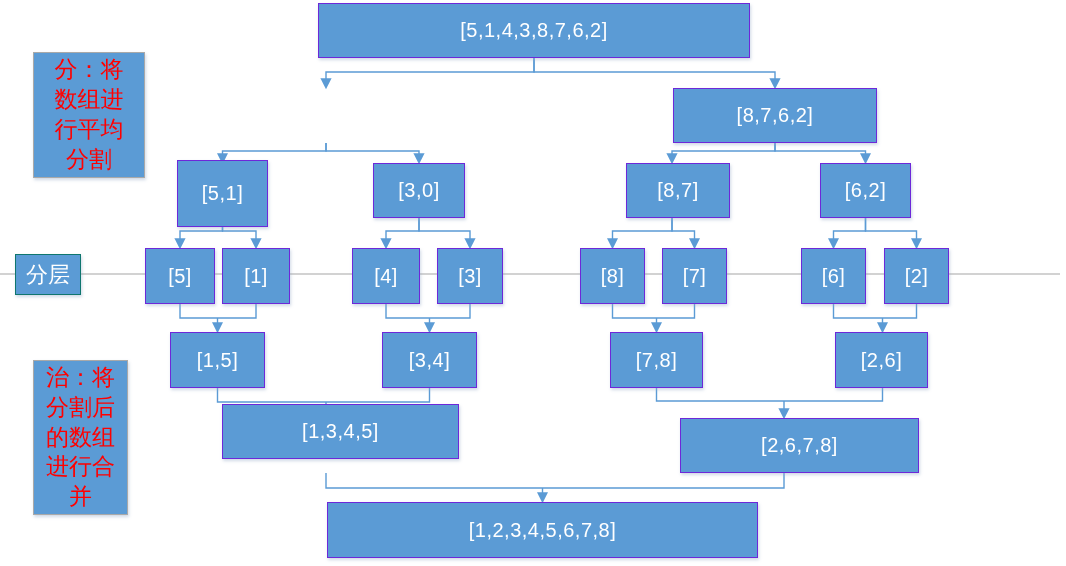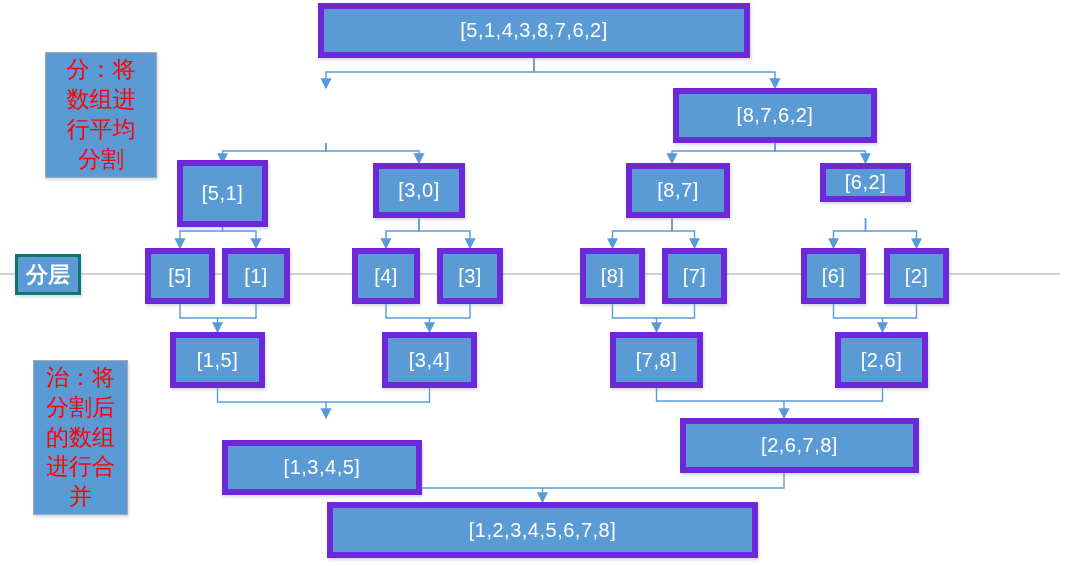--- a/index.html
+++ b/index.html
@@ -7,21 +7,21 @@
     position:relative;
     width:1066px;height:566px;
     font-family:"Liberation Sans","DejaVu Sans",sans-serif;
     background:#fff;
     overflow:hidden;
   }
   .wires{position:absolute;left:0;top:0;width:1066px;height:566px;}
   .node{
     position:absolute;
     background:#5B9BD5;
-    border:6px solid #6d28d9;
+    border:1px solid #6d28d9;
     box-shadow:1px 2px 3px rgba(150,170,200,0.45);
     color:#FFFFFF;
     display:flex;align-items:center;justify-content:center;
     font-size:20px;
     box-sizing:border-box;
     letter-spacing:0.5px;
   }
   .note{
     position:absolute;
     background:#5B9BD5;
@@ -32,24 +32,24 @@
     text-align:center;
     white-space:pre-line;
     font-size:23px;
     line-height:1.3;
     box-sizing:border-box;
   }
   .layer-label{
     position:absolute;
     left:15px;top:254px;width:66px;height:41px;
     background:#5B9BD5;
-    border:3px solid #0f766e;
+    border:1px solid #0f766e;
     box-shadow:1px 2px 3px rgba(150,170,200,0.45);
     color:#fff;display:flex;align-items:center;justify-content:center;
-    font-size:22px;box-sizing:border-box;font-weight:bold;
+    font-size:22px;box-sizing:border-box;
   }
 </style>
 </head>
 <body>
 
 <div class="canvas">
 
   <svg class="wires" width="1066" height="566" viewBox="0 0 1066 566">
     <defs>
       <marker id="arr" viewBox="0 0 10 10" refX="7" refY="5" markerWidth="9" markerHeight="8" orient="auto">
@@ -90,52 +90,52 @@
       <path d="M217.5 388 V402 H429.5 V388"></path>
       <path d="M326 402 V416" marker-end="url(#arr)"></path>
       <path d="M656.5 388 V401 H882.5 V388"></path>
       <path d="M784 401 V416" marker-end="url(#arr)"></path>
 
       <path d="M326 473 V488 H784 V473"></path>
       <path d="M542.5 488 V500" marker-end="url(#arr)"></path>
     </g>
   </svg>
 
-  <div class="note" style="left:45px;top:52px;width:112px;height:126px">分：将
+  <div class="note" style="left:33px;top:52px;width:112px;height:126px">分：将
 数组进
 行平均
 分割</div>
   <div class="layer-label">分层</div>
   <div class="note" style="left:33px;top:360px;width:95px;height:155px">治：将
 分割后
 的数组
 进行合
 并</div>
 
   <div class="node" style="left:318px;top:3px;width:432px;height:55px">[5,1,4,3,8,7,6,2]</div>
 
   <div class="node" style="left:673px;top:88px;width:204px;height:55px">[8,7,6,2]</div>
 
   <div class="node" style="left:177px;top:160px;width:91px;height:67px">[5,1]</div>
   <div class="node" style="left:373px;top:163px;width:92px;height:55px">[3,0]</div>
   <div class="node" style="left:626px;top:163px;width:104px;height:55px">[8,7]</div>
-  <div class="node" style="left:820px;top:163px;width:91px;height:39px">[6,2]</div>
+  <div class="node" style="left:820px;top:163px;width:91px;height:55px">[6,2]</div>
 
   <div class="node" style="left:145px;top:248px;width:70px;height:56px">[5]</div>
   <div class="node" style="left:222px;top:248px;width:68px;height:56px">[1]</div>
   <div class="node" style="left:352px;top:248px;width:68px;height:56px">[4]</div>
   <div class="node" style="left:437px;top:248px;width:66px;height:56px">[3]</div>
   <div class="node" style="left:580px;top:248px;width:65px;height:56px">[8]</div>
   <div class="node" style="left:662px;top:248px;width:65px;height:56px">[7]</div>
   <div class="node" style="left:801px;top:248px;width:65px;height:56px">[6]</div>
   <div class="node" style="left:884px;top:248px;width:65px;height:56px">[2]</div>
 
   <div class="node" style="left:170px;top:332px;width:95px;height:56px">[1,5]</div>
   <div class="node" style="left:382px;top:332px;width:95px;height:56px">[3,4]</div>
   <div class="node" style="left:610px;top:332px;width:93px;height:56px">[7,8]</div>
   <div class="node" style="left:835px;top:332px;width:93px;height:56px">[2,6]</div>
 
-  <div class="node" style="left:222px;top:440px;width:200px;height:55px">[1,3,4,5]</div>
+  <div class="node" style="left:222px;top:404px;width:237px;height:55px">[1,3,4,5]</div>
   <div class="node" style="left:680px;top:418px;width:239px;height:55px">[2,6,7,8]</div>
 
   <div class="node" style="left:327px;top:502px;width:431px;height:56px">[1,2,3,4,5,6,7,8]</div>
 
 </div>
 
 </body></html>

